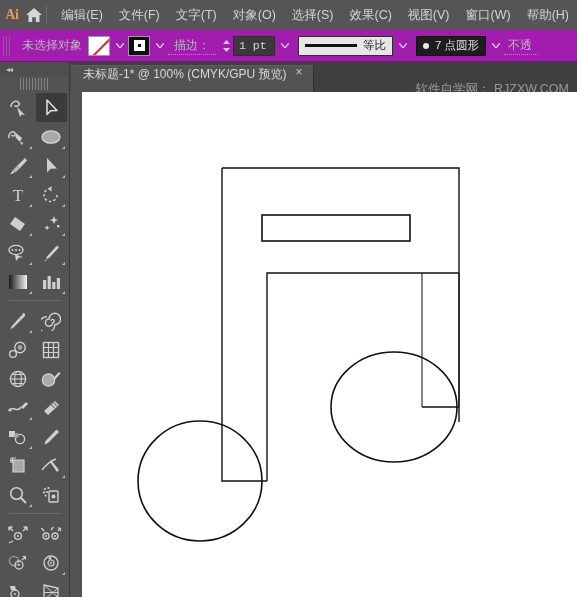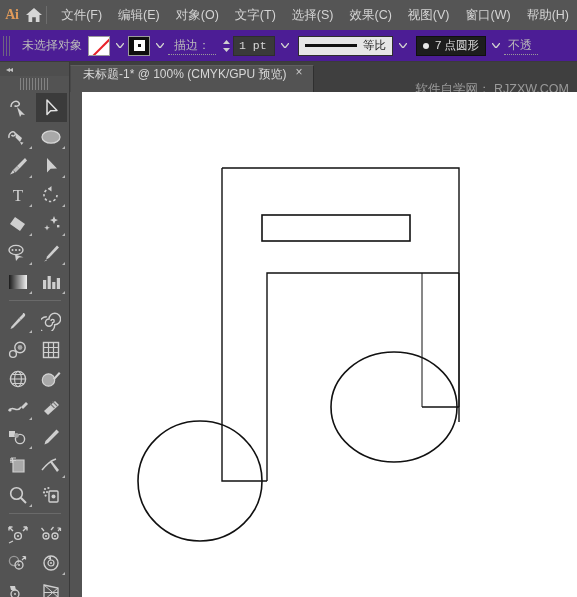--- a/index.html
+++ b/index.html
@@ -35,21 +35,21 @@
   .menu-items { display: flex; align-items: center; }
   .menu-item {
     color: #d4d4d4; font-size: 12.5px;
     padding: 0 8px; height: 30px; line-height: 30px;
     white-space: nowrap; cursor: default;
   }
 
   
   .optbar {
     position: absolute; left: 0; top: 30px; width: 577px; height: 32px;
-    background: #4c1d95;
+    background: #a21caf;
     display: flex; align-items: center;
     border-bottom: 1px solid #3b3b3b;
   }
   .grip {
     width: 9px; height: 20px; margin-left: 3px; margin-right: 4px;
     background-image: repeating-linear-gradient(to right,
       #7a7a7a 0px, #7a7a7a 1px, transparent 1px, transparent 3px);
     background-size: 100% 100%;
     opacity: .75;
   }
@@ -197,24 +197,24 @@
 
   <div class="menubar">
     <div class="ai-logo">Ai</div>
     <div class="home-btn">
       <svg width="18" height="16" viewBox="0 0 18 16">
         <path d="M9 1 L17 8 L14.5 8 L14.5 15 L10.8 15 L10.8 10.2 L7.2 10.2 L7.2 15 L3.5 15 L3.5 8 L1 8 Z" fill="#d6d6d6"></path>
       </svg>
     </div>
     <div class="menu-sep"></div>
     <div class="menu-items">
+      <div class="menu-item">编辑(E)</div>
       <div class="menu-item">文件(F)</div>
-      <div class="menu-item">编辑(E)</div>
+      <div class="menu-item">文字(T)</div>
       <div class="menu-item">对象(O)</div>
-      <div class="menu-item">文字(T)</div>
       <div class="menu-item">选择(S)</div>
       <div class="menu-item">效果(C)</div>
       <div class="menu-item">视图(V)</div>
       <div class="menu-item">窗口(W)</div>
       <div class="menu-item">帮助(H)</div>
     </div>
   </div>
 
   <div class="optbar">
     <div class="grip"></div>

